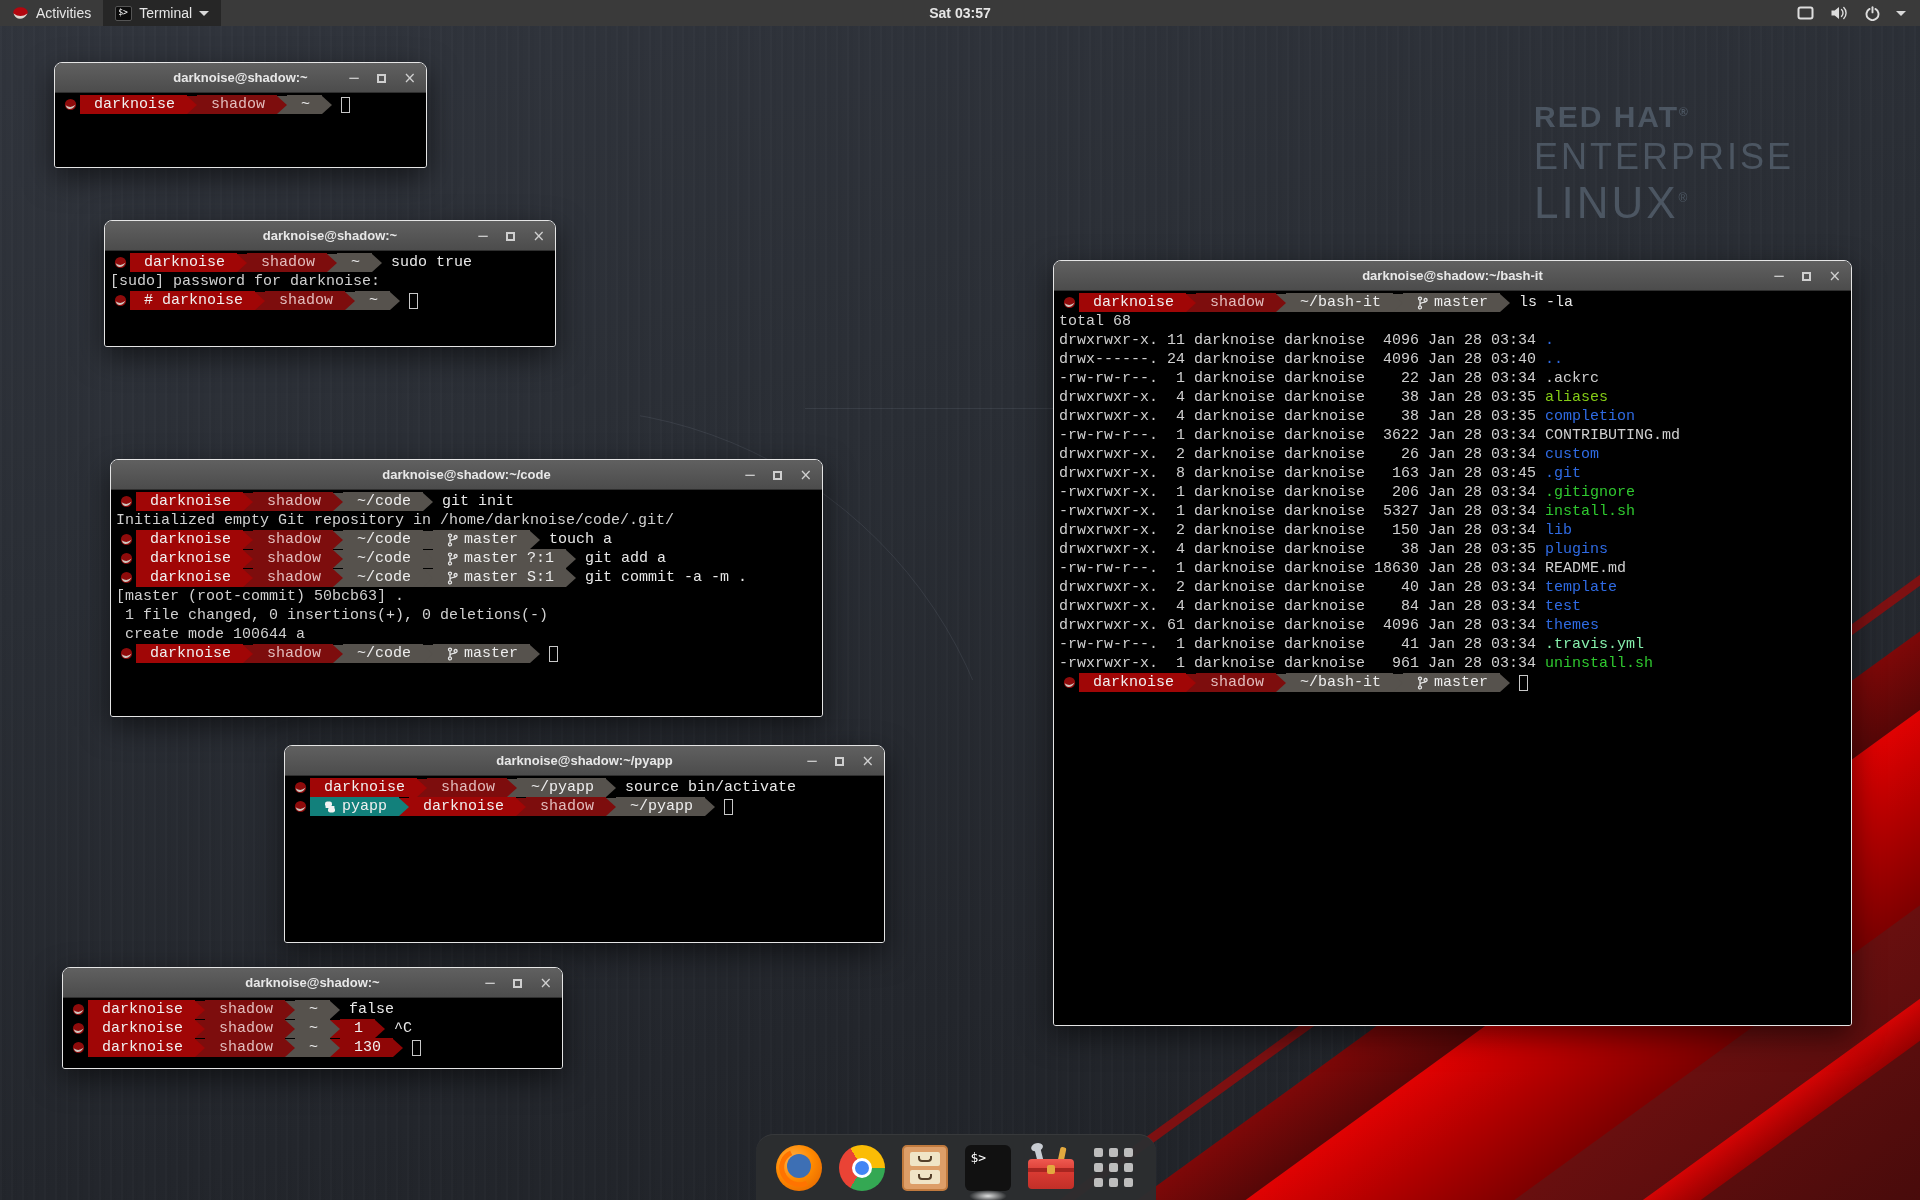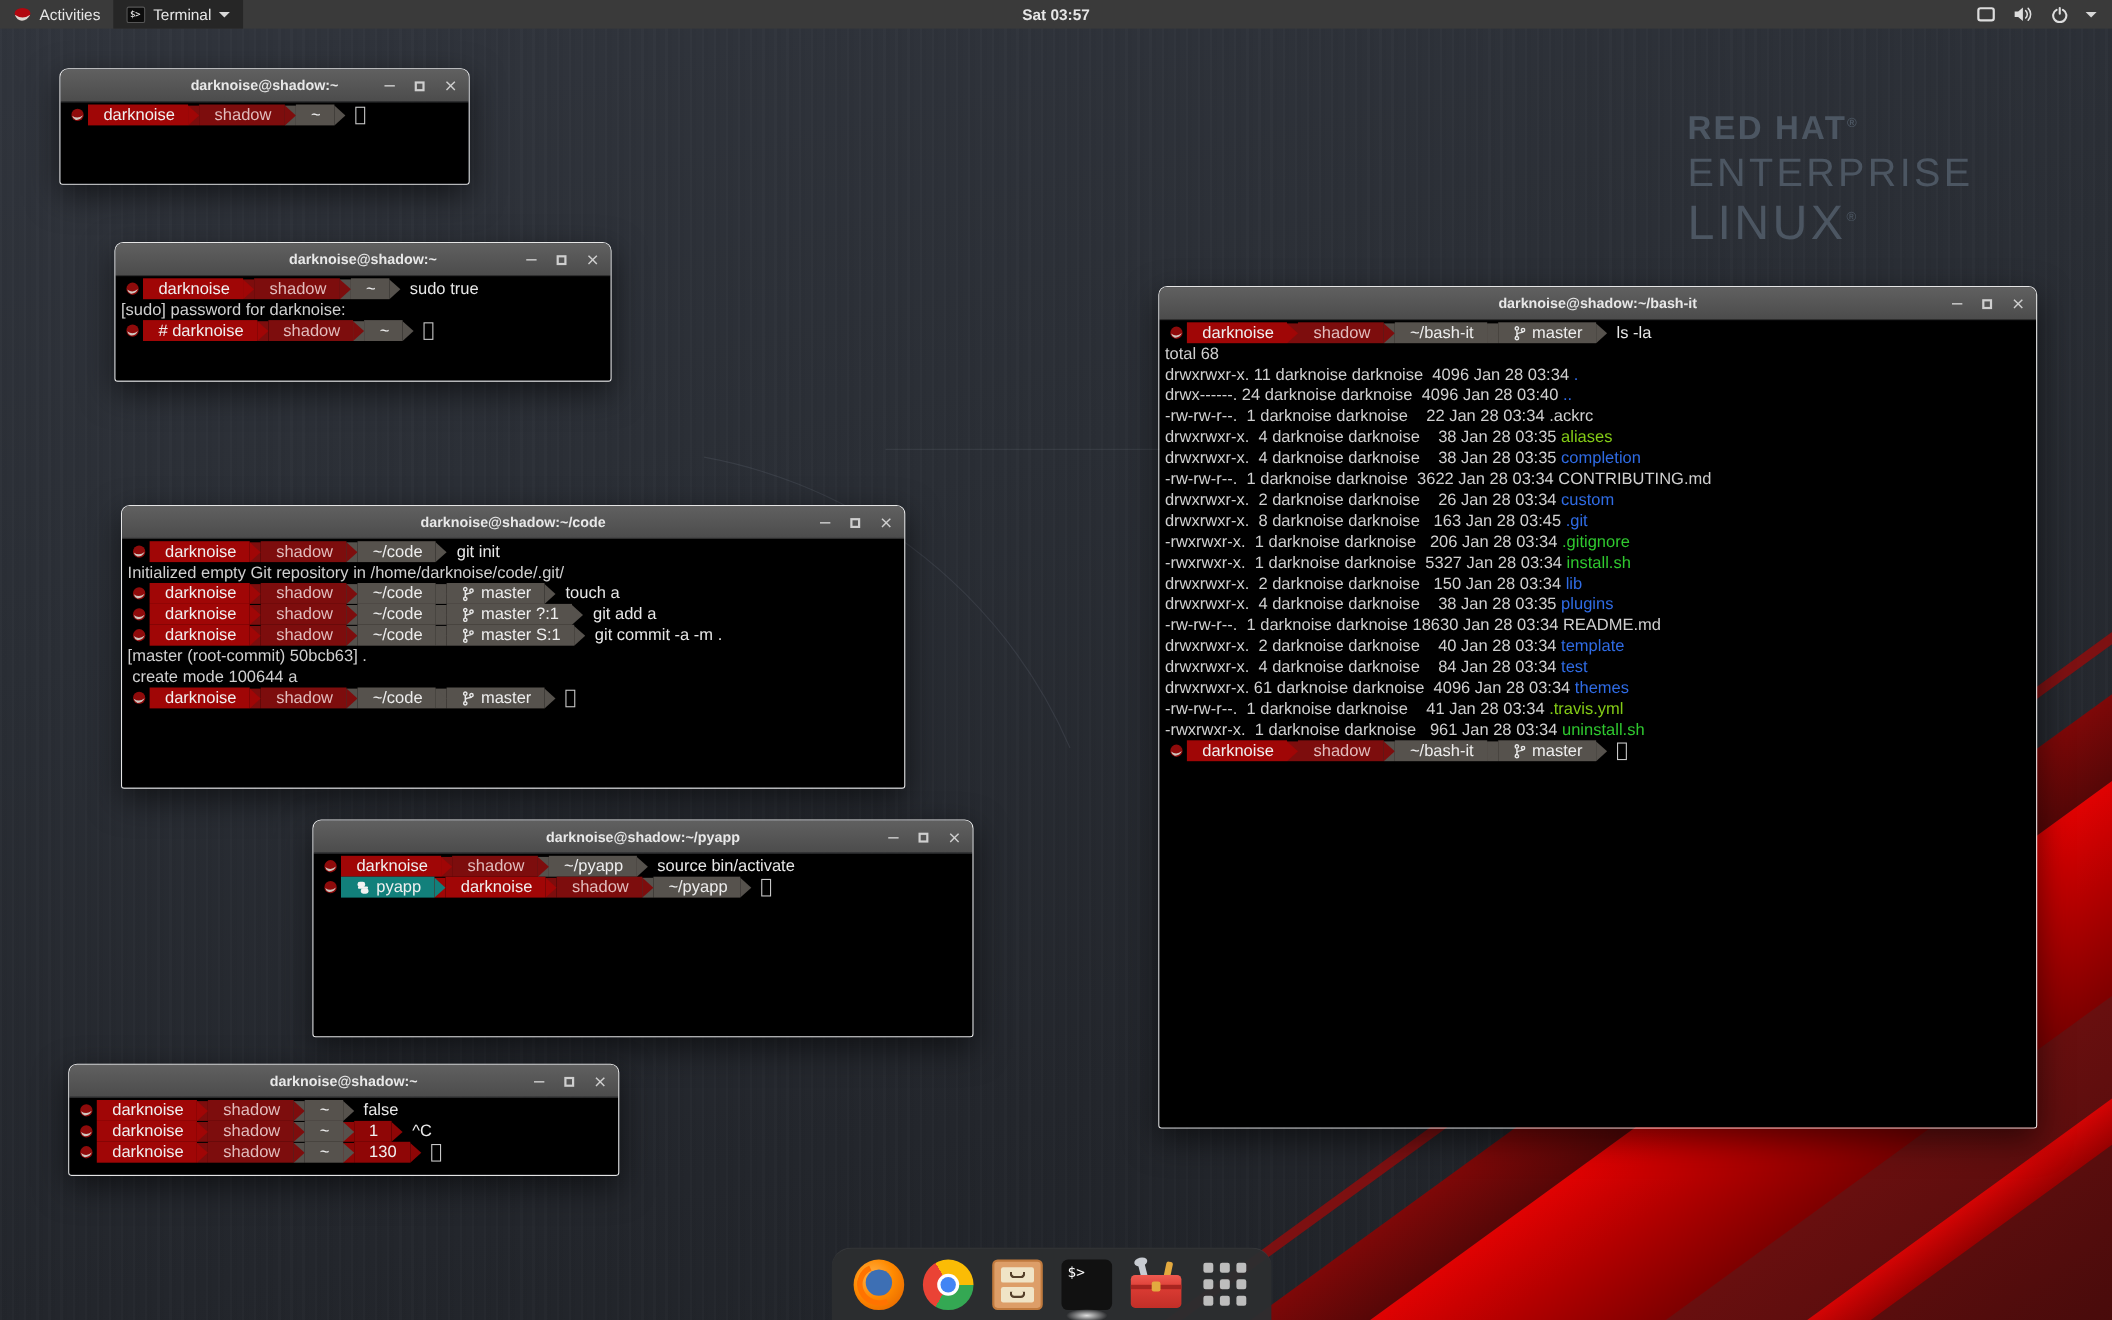--- a/index.html
+++ b/index.html
@@ -41,21 +41,21 @@
 
   
   .window { position:absolute; display:flex; flex-direction:column; border:1px solid #e5e5e5;
     border-radius:8px 8px 3px 3px; overflow:hidden; box-shadow:0 10px 30px rgba(0,0,0,0.55); z-index:10; }
   .titlebar { height:30px; flex:0 0 30px; background:linear-gradient(180deg,#606060,#4c4c4c);
     border-bottom:1px solid #2f2f2f; position:relative; display:flex; align-items:center; justify-content:center; }
   .titlebar .title { color:#e8e8e8; font-weight:bold; font-size:13px; }
   .controls { position:absolute; right:10px; top:0; height:30px; display:flex; align-items:center; gap:17px; }
   .wbtn { color:#cfcfcf; font-size:15px; line-height:15px; cursor:pointer; font-family:"DejaVu Sans",sans-serif; }
   .maxbox { width:9px; height:9px; border:2px solid #cfcfcf; display:inline-block; }
-  .tcontent { flex:1; background:#000; padding:2px 0 0 5px; font-family:Liberation Sans, sans-serif;
+  .tcontent { flex:1; background:#000; padding:2px 0 0 5px; font-family:Liberation Mono, monospace;
     font-size:15px; color:#d0d0d0; overflow:hidden; }
   .tline { height:19px; display:flex; align-items:center; white-space:pre; }
   .tline.plain { display:block; line-height:19px; }
   .hat { width:20px; flex:0 0 20px; display:flex; align-items:center; justify-content:center; }
   .pseg { display:flex; align-items:center; height:19px; padding:0 12px 0 14px; color:#f0f0f0; gap:6px; }
   .pseg.host { color:#e2bdbd; }
   .pseg.path, .pseg.branch { color:#eeeeee; }
   .psep { width:0; height:0; border-top:9.5px solid transparent; border-bottom:9.5px solid transparent;
     border-left:10px solid #000; flex:0 0 auto; }
   .pcmd { margin-left:9px; color:#e8e8e8; }
@@ -244,20 +244,21 @@
             <path d="M1.6 7.2 q5 3.6 9.8-0.4 q-2 4.4-6.4 4.2 q-2.6-0.8-3.4-3.8z" fill="#cfc7c0"></path>
           </svg></span><span class="pseg user" style="background: rgb(160, 6, 6);">darknoise</span><span class="psep" style="border-left-color: rgb(160, 6, 6); background: rgb(125, 13, 13);"></span><span class="pseg host" style="background: rgb(125, 13, 13);">shadow</span><span class="psep" style="border-left-color: rgb(125, 13, 13); background: rgb(86, 82, 77);"></span><span class="pseg path" style="background: rgb(86, 82, 77);">~/code</span><span class="psep" style="border-left-color: rgb(86, 82, 77); background: rgb(86, 82, 77);"></span><span class="pseg branch" style="background: rgb(86, 82, 77);"><span><svg width="11" height="14" viewBox="0 0 11 14">
               <g stroke="#e8e8e8" stroke-width="1.3" fill="none">
                 <circle cx="3" cy="2.6" r="1.5"></circle>
                 <circle cx="3" cy="11.4" r="1.5"></circle>
                 <circle cx="8.6" cy="4" r="1.5"></circle>
                 <path d="M3 4.2 v5.6 M3 8.4 c0-2.6 5.6-1.6 5.6-2.8"></path>
               </g>
             </svg></span>master S:1</span><span class="psep" style="border-left-color: rgb(86, 82, 77);"></span><span class="pcmd">git commit -a -m .</span></div>
       <div class="tline plain">[master (root-commit) 50bcb63] .</div>
+      <div class="tline plain"> 1 file changed, 0 insertions(+), 0 deletions(-)</div>
       <div class="tline plain"> create mode 100644 a</div>
       <div class="tline"><span class="hat"><svg width="13" height="13" viewBox="0 0 13 13">
             <circle cx="6.5" cy="6.5" r="5.6" fill="#8f0b0b"></circle>
             <path d="M1.6 7.2 q5 3.6 9.8-0.4 q-2 4.4-6.4 4.2 q-2.6-0.8-3.4-3.8z" fill="#cfc7c0"></path>
           </svg></span><span class="pseg user" style="background: rgb(160, 6, 6);">darknoise</span><span class="psep" style="border-left-color: rgb(160, 6, 6); background: rgb(125, 13, 13);"></span><span class="pseg host" style="background: rgb(125, 13, 13);">shadow</span><span class="psep" style="border-left-color: rgb(125, 13, 13); background: rgb(86, 82, 77);"></span><span class="pseg path" style="background: rgb(86, 82, 77);">~/code</span><span class="psep" style="border-left-color: rgb(86, 82, 77); background: rgb(86, 82, 77);"></span><span class="pseg branch" style="background: rgb(86, 82, 77);"><span><svg width="11" height="14" viewBox="0 0 11 14">
               <g stroke="#e8e8e8" stroke-width="1.3" fill="none">
                 <circle cx="3" cy="2.6" r="1.5"></circle>
                 <circle cx="3" cy="11.4" r="1.5"></circle>
                 <circle cx="8.6" cy="4" r="1.5"></circle>
                 <path d="M3 4.2 v5.6 M3 8.4 c0-2.6 5.6-1.6 5.6-2.8"></path>
@@ -349,21 +350,21 @@
       <div class="tline plain"><span>drwxrwxr-x.  2 darknoise darknoise    26 Jan 28 03:34 </span><span style="color: rgb(47, 107, 228);">custom</span></div>
       <div class="tline plain"><span>drwxrwxr-x.  8 darknoise darknoise   163 Jan 28 03:45 </span><span style="color: rgb(47, 107, 228);">.git</span></div>
       <div class="tline plain"><span>-rwxrwxr-x.  1 darknoise darknoise   206 Jan 28 03:34 </span><span style="color: rgb(47, 200, 47);">.gitignore</span></div>
       <div class="tline plain"><span>-rwxrwxr-x.  1 darknoise darknoise  5327 Jan 28 03:34 </span><span style="color: rgb(47, 200, 47);">install.sh</span></div>
       <div class="tline plain"><span>drwxrwxr-x.  2 darknoise darknoise   150 Jan 28 03:34 </span><span style="color: rgb(47, 107, 228);">lib</span></div>
       <div class="tline plain"><span>drwxrwxr-x.  4 darknoise darknoise    38 Jan 28 03:35 </span><span style="color: rgb(47, 107, 228);">plugins</span></div>
       <div class="tline plain"><span>-rw-rw-r--.  1 darknoise darknoise 18630 Jan 28 03:34 </span><span style="color: rgb(208, 208, 208);">README.md</span></div>
       <div class="tline plain"><span>drwxrwxr-x.  2 darknoise darknoise    40 Jan 28 03:34 </span><span style="color: rgb(47, 107, 228);">template</span></div>
       <div class="tline plain"><span>drwxrwxr-x.  4 darknoise darknoise    84 Jan 28 03:34 </span><span style="color: rgb(47, 107, 228);">test</span></div>
       <div class="tline plain"><span>drwxrwxr-x. 61 darknoise darknoise  4096 Jan 28 03:34 </span><span style="color: rgb(47, 107, 228);">themes</span></div>
-      <div class="tline plain"><span>-rw-rw-r--.  1 darknoise darknoise    41 Jan 28 03:34 </span><span style="color: #84cc16;">.travis.yml</span></div>
+      <div class="tline plain"><span>-rw-rw-r--.  1 darknoise darknoise    41 Jan 28 03:34 </span><span style="color: #86efac;">.travis.yml</span></div>
       <div class="tline plain"><span>-rwxrwxr-x.  1 darknoise darknoise   961 Jan 28 03:34 </span><span style="color: rgb(47, 200, 47);">uninstall.sh</span></div>
       <div class="tline"><span class="hat"><svg width="13" height="13" viewBox="0 0 13 13">
             <circle cx="6.5" cy="6.5" r="5.6" fill="#8f0b0b"></circle>
             <path d="M1.6 7.2 q5 3.6 9.8-0.4 q-2 4.4-6.4 4.2 q-2.6-0.8-3.4-3.8z" fill="#cfc7c0"></path>
           </svg></span><span class="pseg user" style="background: rgb(160, 6, 6);">darknoise</span><span class="psep" style="border-left-color: rgb(160, 6, 6); background: rgb(125, 13, 13);"></span><span class="pseg host" style="background: rgb(125, 13, 13);">shadow</span><span class="psep" style="border-left-color: rgb(125, 13, 13); background: rgb(86, 82, 77);"></span><span class="pseg path" style="background: rgb(86, 82, 77);">~/bash-it</span><span class="psep" style="border-left-color: rgb(86, 82, 77); background: rgb(86, 82, 77);"></span><span class="pseg branch" style="background: rgb(86, 82, 77);"><span><svg width="11" height="14" viewBox="0 0 11 14">
               <g stroke="#e8e8e8" stroke-width="1.3" fill="none">
                 <circle cx="3" cy="2.6" r="1.5"></circle>
                 <circle cx="3" cy="11.4" r="1.5"></circle>
                 <circle cx="8.6" cy="4" r="1.5"></circle>
                 <path d="M3 4.2 v5.6 M3 8.4 c0-2.6 5.6-1.6 5.6-2.8"></path>

